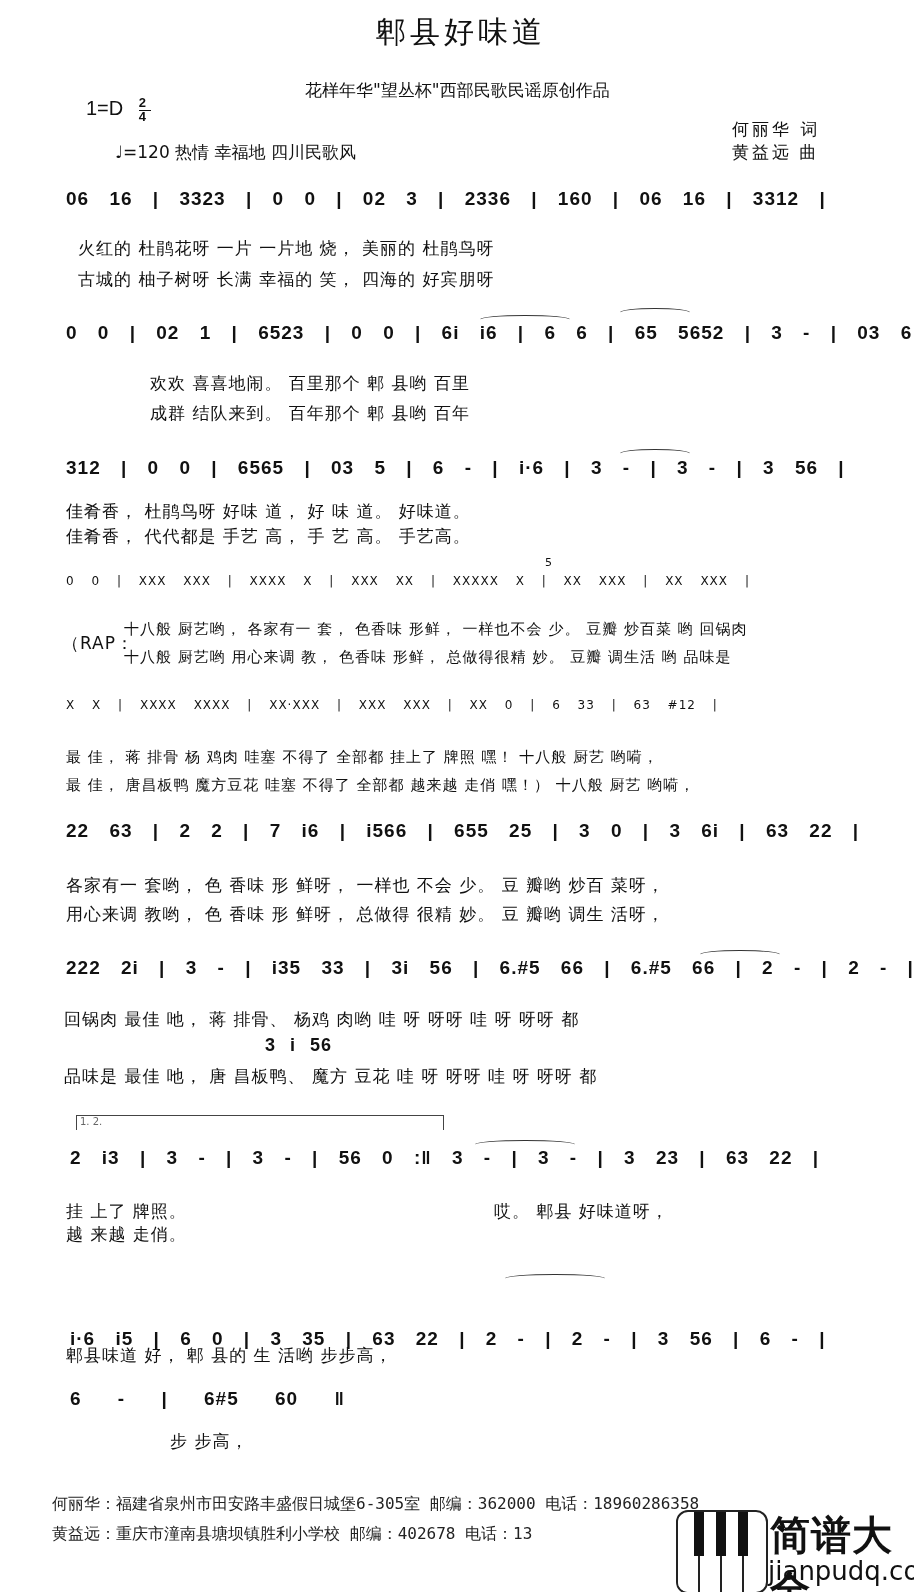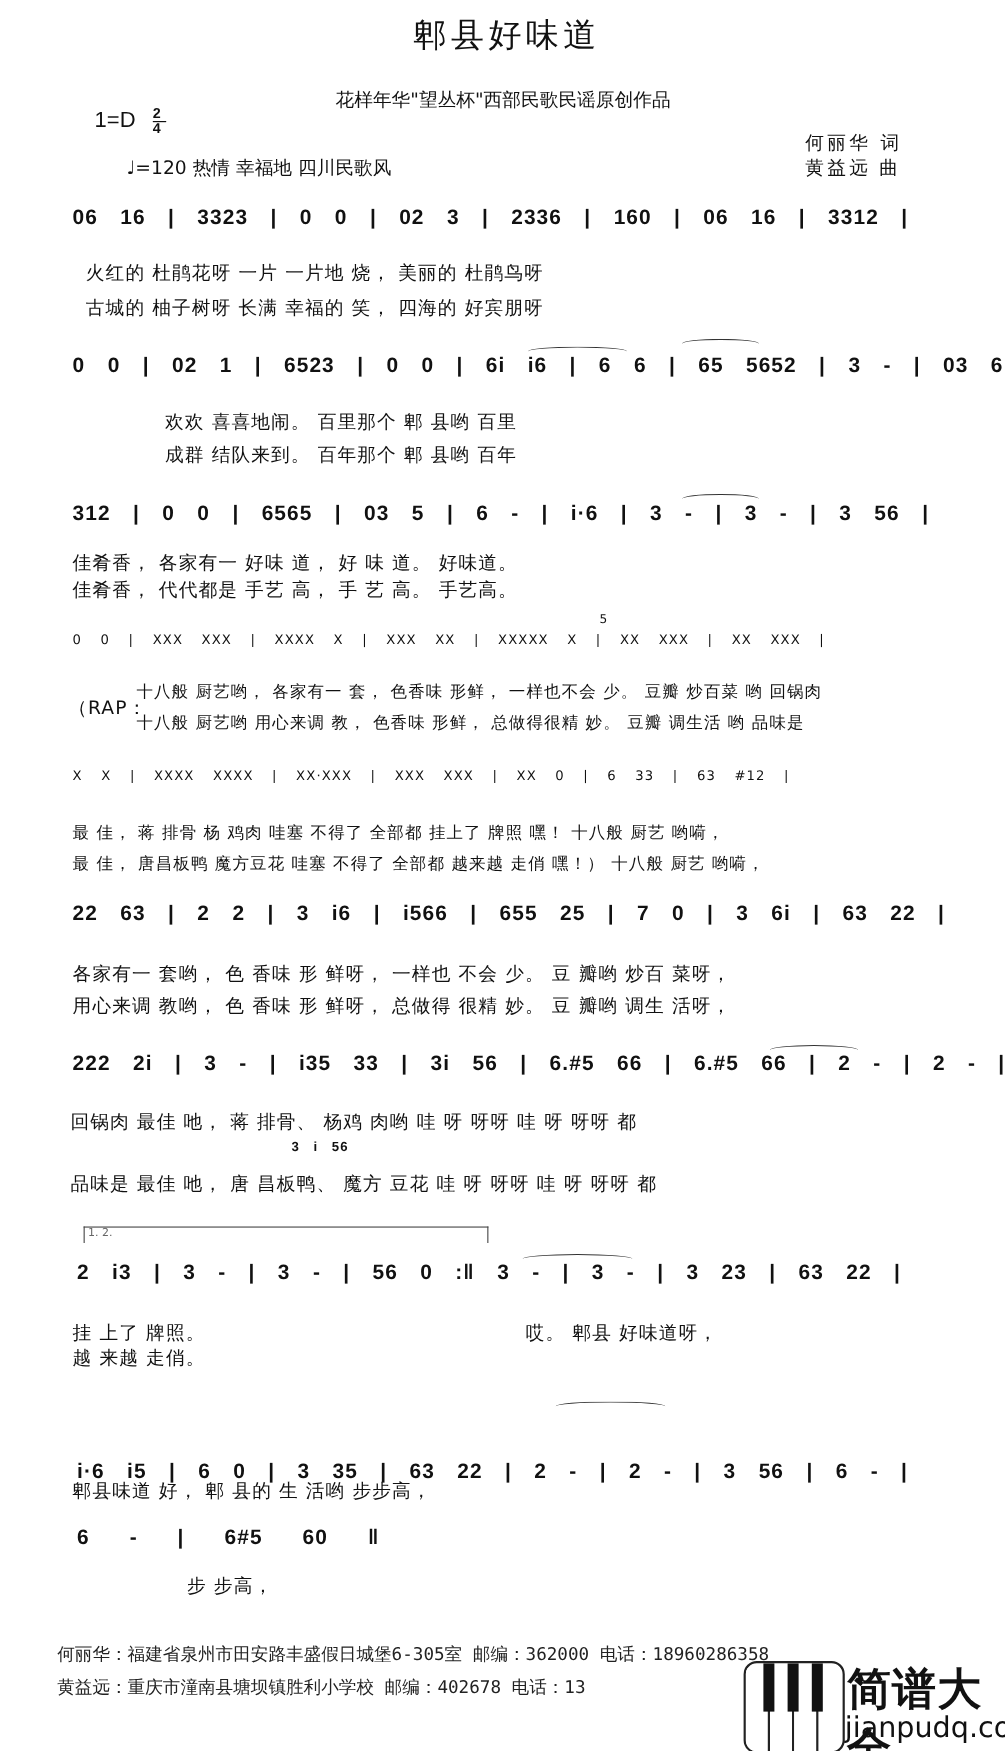--- a/index.html
+++ b/index.html
@@ -54,60 +54,60 @@
   <div class="abs notes" style="left:66px; top:322px; word-spacing:14px;">0 0 | 02 1 | 6523 | 0 0 | 6i i6 | 6 6 | 65 5652 | 3 - | 03 6 |</div>
   <div class="slur" style="left:480px; top:315px; width:90px;"></div>
   <div class="slur" style="left:620px; top:308px; width:70px;"></div>
   <div class="abs lyric" style="left:150px; top:372px;">        欢欢  喜喜地闹。     百里那个    郫   县哟              百里</div>
   <div class="abs lyric" style="left:150px; top:402px;">        成群  结队来到。     百年那个    郫   县哟              百年</div>
 </div>
 
 <div>
   <div class="abs notes" style="left:66px; top:457px; word-spacing:14px;">312 | 0 0 | 6565 | 03 5 | 6 - | i·6 | 3 - | 3 - | 3 56 |</div>
   <div class="slur" style="left:620px; top:449px; width:70px;"></div>
-  <div class="abs lyric" style="left:66px; top:500px;">佳肴香，      各家有一   好味  道，  好  味  道。         好味道。</div>
+  <div class="abs lyric" style="left:66px; top:500px;">佳肴香，      杜鹃鸟呀   好味  道，  好  味  道。         好味道。</div>
   <div class="abs lyric" style="left:66px; top:525px;">佳肴香，      代代都是   手艺  高，  手  艺  高。         手艺高。</div>
 </div>
 
 <div>
   <div class="abs notes rap" style="left:66px; top:574px; word-spacing:12px;">0 0 | XXX XXX | XXXX X | XXX XX | XXXXX X | XX XXX | XX XXX |</div>
   <div class="abs" style="left:545px; top:556px; font-size:11px;">5</div>
   <div class="abs lyric" style="left:62px; top:632px;">（RAP：</div>
   <div class="abs lyric" style="left:124px; top:620px; font-size:15px;">十八般 厨艺哟， 各家有一 套， 色香味 形鲜， 一样也不会 少。 豆瓣 炒百菜   哟 回锅肉</div>
   <div class="abs lyric" style="left:124px; top:648px; font-size:15px;">十八般 厨艺哟   用心来调 教， 色香味 形鲜， 总做得很精 妙。 豆瓣 调生活   哟 品味是</div>
 </div>
 
 <div>
   <div class="abs notes rap" style="left:66px; top:698px; word-spacing:12px;">X  X | XXXX XXXX | XX·XXX | XXX XXX | XX 0 | 6 33 | 63 #12 |</div>
   <div class="abs lyric" style="left:66px; top:748px; font-size:15px;">最  佳， 蒋 排骨 杨 鸡肉   哇塞 不得了  全部都 挂上了  牌照 嘿！ 十八般  厨艺  哟嗬，</div>
   <div class="abs lyric" style="left:66px; top:776px; font-size:15px;">最  佳， 唐昌板鸭 魔方豆花  哇塞 不得了  全部都 越来越  走俏 嘿！） 十八般  厨艺  哟嗬，</div>
 </div>
 
 <div>
-  <div class="abs notes" style="left:66px; top:820px; word-spacing:14px;">22 63 | 2 2 | 3 i6 | i566 | 655 25 | 7 0 | 3 6i | 63 22 |</div>
+  <div class="abs notes" style="left:66px; top:820px; word-spacing:14px;">22 63 | 2 2 | 7 i6 | i566 | 655 25 | 3 0 | 3 6i | 63 22 |</div>
   <div class="abs lyric" style="left:66px; top:874px;">各家有一  套哟， 色 香味  形 鲜呀， 一样也 不会  少。   豆  瓣哟   炒百 菜呀，</div>
   <div class="abs lyric" style="left:66px; top:903px;">用心来调  教哟， 色 香味  形 鲜呀， 总做得 很精  妙。   豆  瓣哟   调生 活呀，</div>
 </div>
 
 <div>
   <div class="abs notes" style="left:66px; top:957px; word-spacing:14px;">222 2i | 3 - | i35 33 | 3i 56 | 6.#5 66 | 6.#5 66 | 2 - | 2 - |</div>
   <div class="slur" style="left:700px; top:950px; width:80px;"></div>
   <div class="abs lyric" style="left:64px; top:1008px;">回锅肉 最佳  吔，    蒋   排骨、 杨鸡 肉哟   哇 呀 呀呀   哇 呀 呀呀   都</div>
-  <div class="abs notes" style="left:265px; top:1035px; font-size:12px; word-spacing:8px;">3 i 56</div>
+  <div class="abs notes" style="left:265px; top:1035px; font-size:18px; word-spacing:8px;">3 i 56</div>
   <div class="abs lyric" style="left:64px; top:1065px;">品味是 最佳  吔，    唐 昌板鸭、 魔方 豆花   哇 呀 呀呀   哇 呀 呀呀   都</div>
 </div>
 
 <div>
   <div class="volta" style="left:76px; top:1115px; width:366px;">
     <span style="padding-left:3px;">1. 2.</span>
   </div>
   <div class="slur" style="left:475px; top:1140px; width:100px;"></div>
   <div class="abs notes" style="left:70px; top:1147px; word-spacing:14px;">2 i3 | 3 - | 3 - | 56 0 :‖ 3 - | 3 - | 3 23 | 63 22 |</div>
   <div class="abs lyric" style="left:66px; top:1200px;">挂 上了                    牌照。</div>
-  <div class="abs lyric" style="left:478px; top:1200px;">哎。              郫县      好味道呀，</div>
+  <div class="abs lyric" style="left:494px; top:1200px;">哎。              郫县      好味道呀，</div>
   <div class="abs lyric" style="left:66px; top:1223px;">越 来越                    走俏。</div>
 </div>
 
 <div>
   <div class="slur" style="left:505px; top:1274px; width:100px;"></div>
   <div class="abs notes" style="left:70px; top:1292px; word-spacing:14px;margin-top:36px;">i·6 i5 | 6 0 | 3 35 | 63 22 | 2 - | 2 - | 3 56 | 6 - |</div>
   <div class="abs lyric" style="left:66px; top:1344px;">郫县味道 好，   郫 县的   生 活哟                   步步高，</div>
 </div>
 
 <div>

